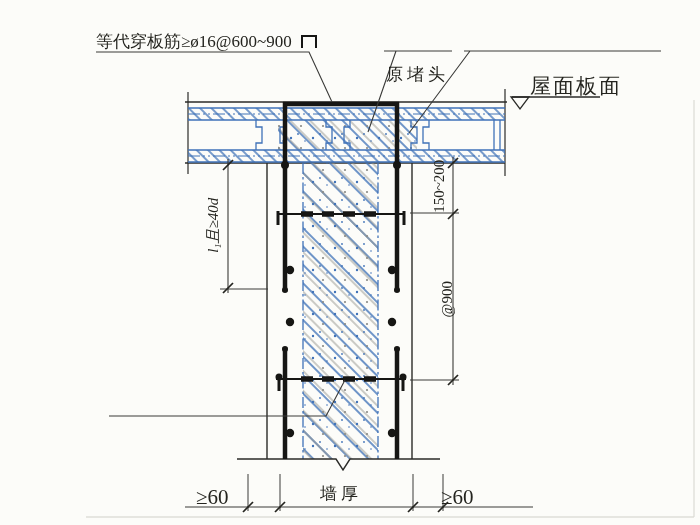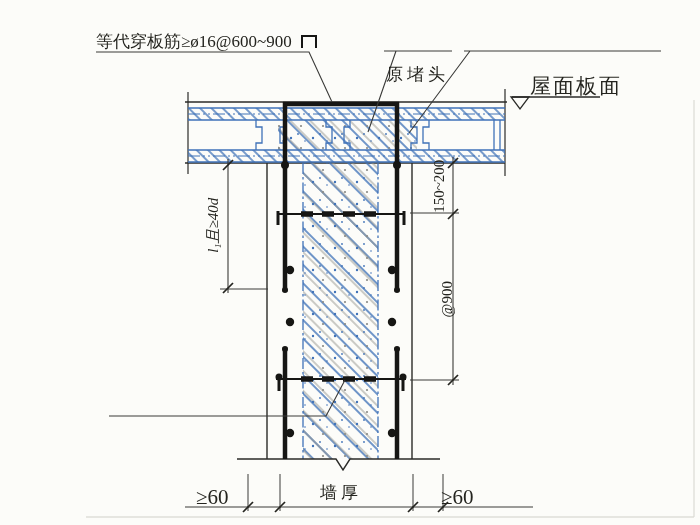--- a/index.html
+++ b/index.html
@@ -199,16 +199,16 @@
 
 
   <span class="lbl rot f15 ital" style="left:168px;top:217px;width:90px;">l₁且≥40d</span>
 
   <span class="lbl rot f15" style="left:399px;top:178px;width:80px;">150~200</span>
 
   <span class="lbl rot f15" style="left:417px;top:291px;width:60px;">@900</span>
 
   <span class="lbl f16" style="left:196px;top:486px;">≥60</span>
 
-  <span class="lbl f17 ls4" style="left:320px;top:485px;font-family:Liberation Mono, monospace;">墙厚</span>
+  <span class="lbl f17 ls4" style="left:320px;top:485px;">墙厚</span>
 
   <span class="lbl f16" style="left:441px;top:486px;">≥60</span>
 </div>
 
 </body></html>

